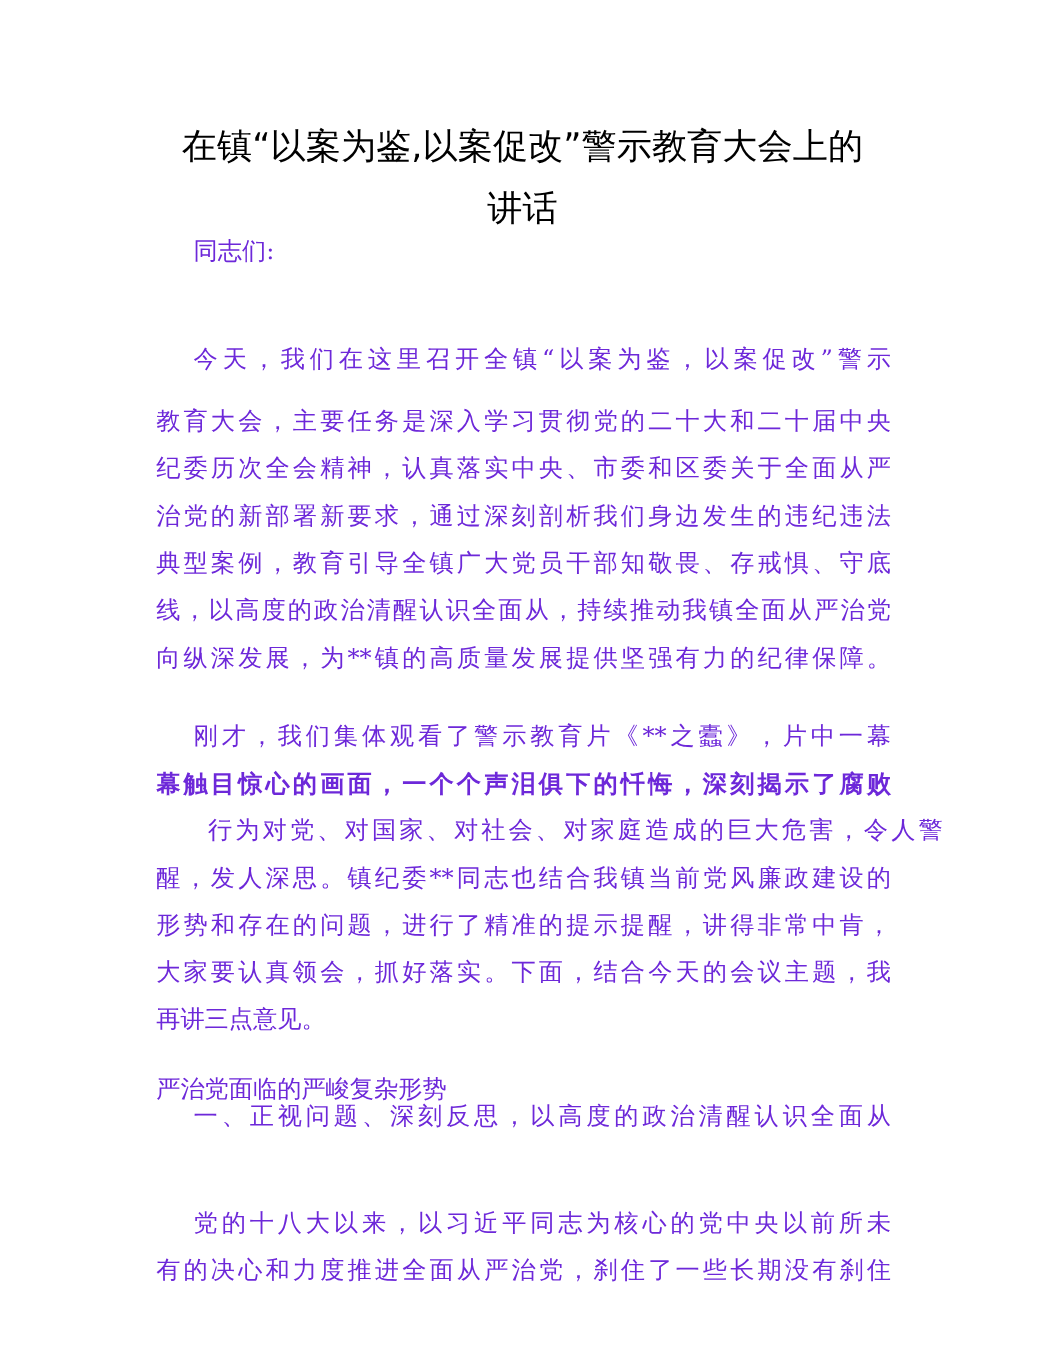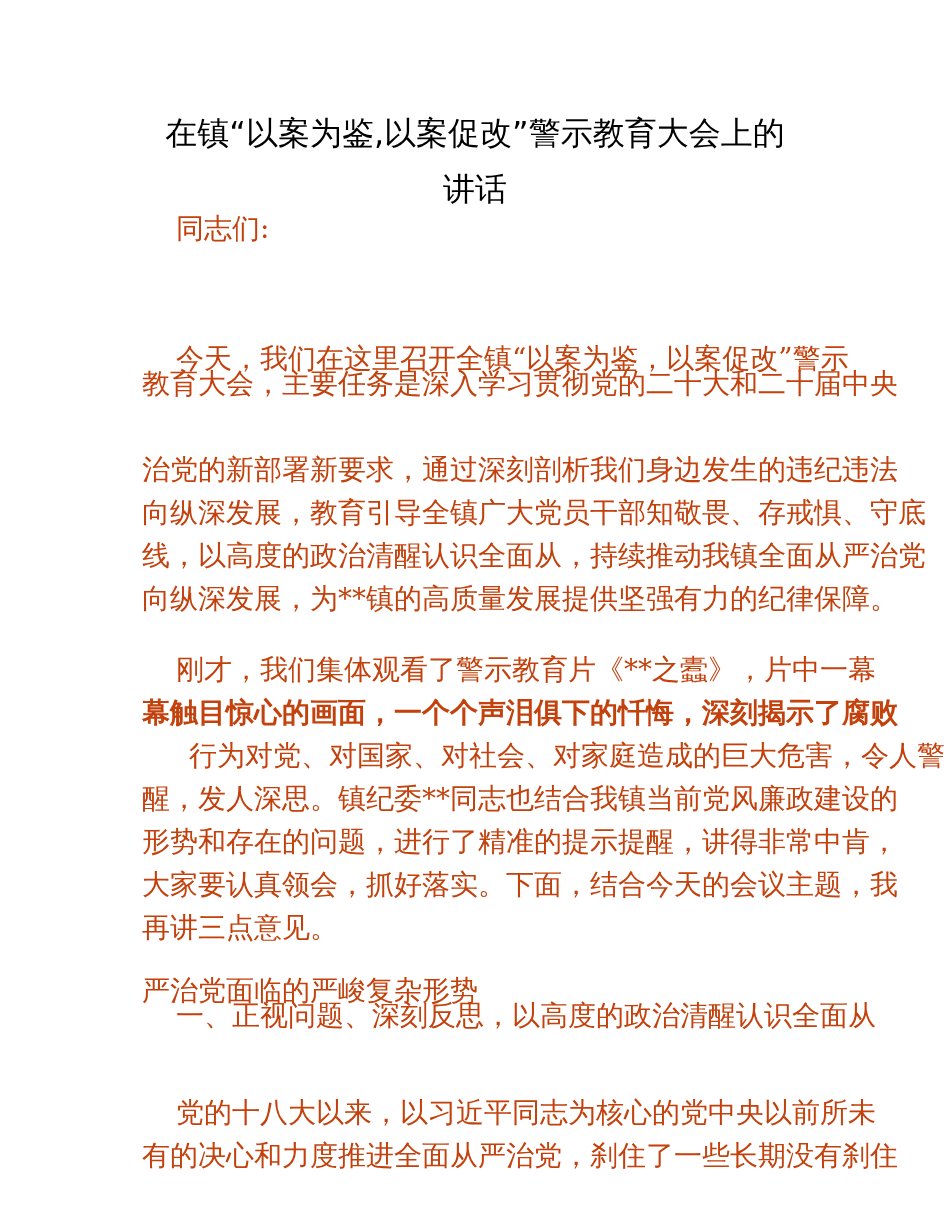--- a/index.html
+++ b/index.html
@@ -33,44 +33,45 @@
       color: #000000;
       letter-spacing: 0px;
     }
     .title.l1 { top: 104px; }
     .title.l2 { top: 160px; }
     .body-line {
       position: absolute;
       left: 142px;
       width: 668px;
       font-family: "DejaVu Serif", "Liberation Serif", serif;
-      font-size: 28px;
+      font-size: 22px;
       line-height: 30px;
-      color: #c2410c;
+      color: #6d28d9;
       white-space: nowrap;
       text-align: justify;
       text-align-last: justify;
     }
     .body-line.indent { left: 176px; width: 634px; }
     .body-line.last { text-align-last: left; }
   </style>
 </head>
 <body>
 
 <div class="page">
 
   <div class="title l1">在镇“以案为鉴,以案促改”警示教育大会上的</div>
   <div class="title l2">讲话</div>
 
   <div class="body-line indent last" style="top:214px;">同志们:</div>
 
-  <div class="body-line indent" style="top:344px;">今天，我们在这里召开全镇“以案为鉴，以案促改”警示</div>
+  <div class="body-line indent" style="top:313px;">今天，我们在这里召开全镇“以案为鉴，以案促改”警示</div>
   <div class="body-line" style="top:369px;">教育大会，主要任务是深入学习贯彻党的二十大和二十届中央</div>
+  <div class="body-line" style="top:412px;">纪委历次全会精神，认真落实中央、市委和区委关于全面从严</div>
   <div class="body-line" style="top:455px;">治党的新部署新要求，通过深刻剖析我们身边发生的违纪违法</div>
-  <div class="body-line" style="top:498px;">向纵深发展，教育引导全镇广大党员干部知敬畏、存戒惧、守底</div>
+  <div class="body-line" style="top:498px;">典型案例，教育引导全镇广大党员干部知敬畏、存戒惧、守底</div>
   <div class="body-line" style="top:541px;">线，以高度的政治清醒认识全面从，持续推动我镇全面从严治党</div>
   <div class="body-line" style="top:584px;">向纵深发展，为**镇的高质量发展提供坚强有力的纪律保障。</div>
 
   <div class="body-line indent" style="top:655px;">刚才，我们集体观看了警示教育片《**之蠹》，片中一幕</div>
   <div class="body-line" style="top:698px;font-weight:bold;">幕触目惊心的画面，一个个声泪俱下的忏悔，深刻揭示了腐败</div>
   <div class="body-line" style="top:741px;margin-left:47px;">行为对党、对国家、对社会、对家庭造成的巨大危害，令人警</div>
   <div class="body-line" style="top:827px;">形势和存在的问题，进行了精准的提示提醒，讲得非常中肯，</div>
   <div class="body-line" style="top:784px;">醒，发人深思。镇纪委**同志也结合我镇当前党风廉政建设的</div>
   <div class="body-line" style="top:870px;">大家要认真领会，抓好落实。下面，结合今天的会议主题，我</div>
   <div class="body-line last" style="top:913px;">再讲三点意见。</div>

